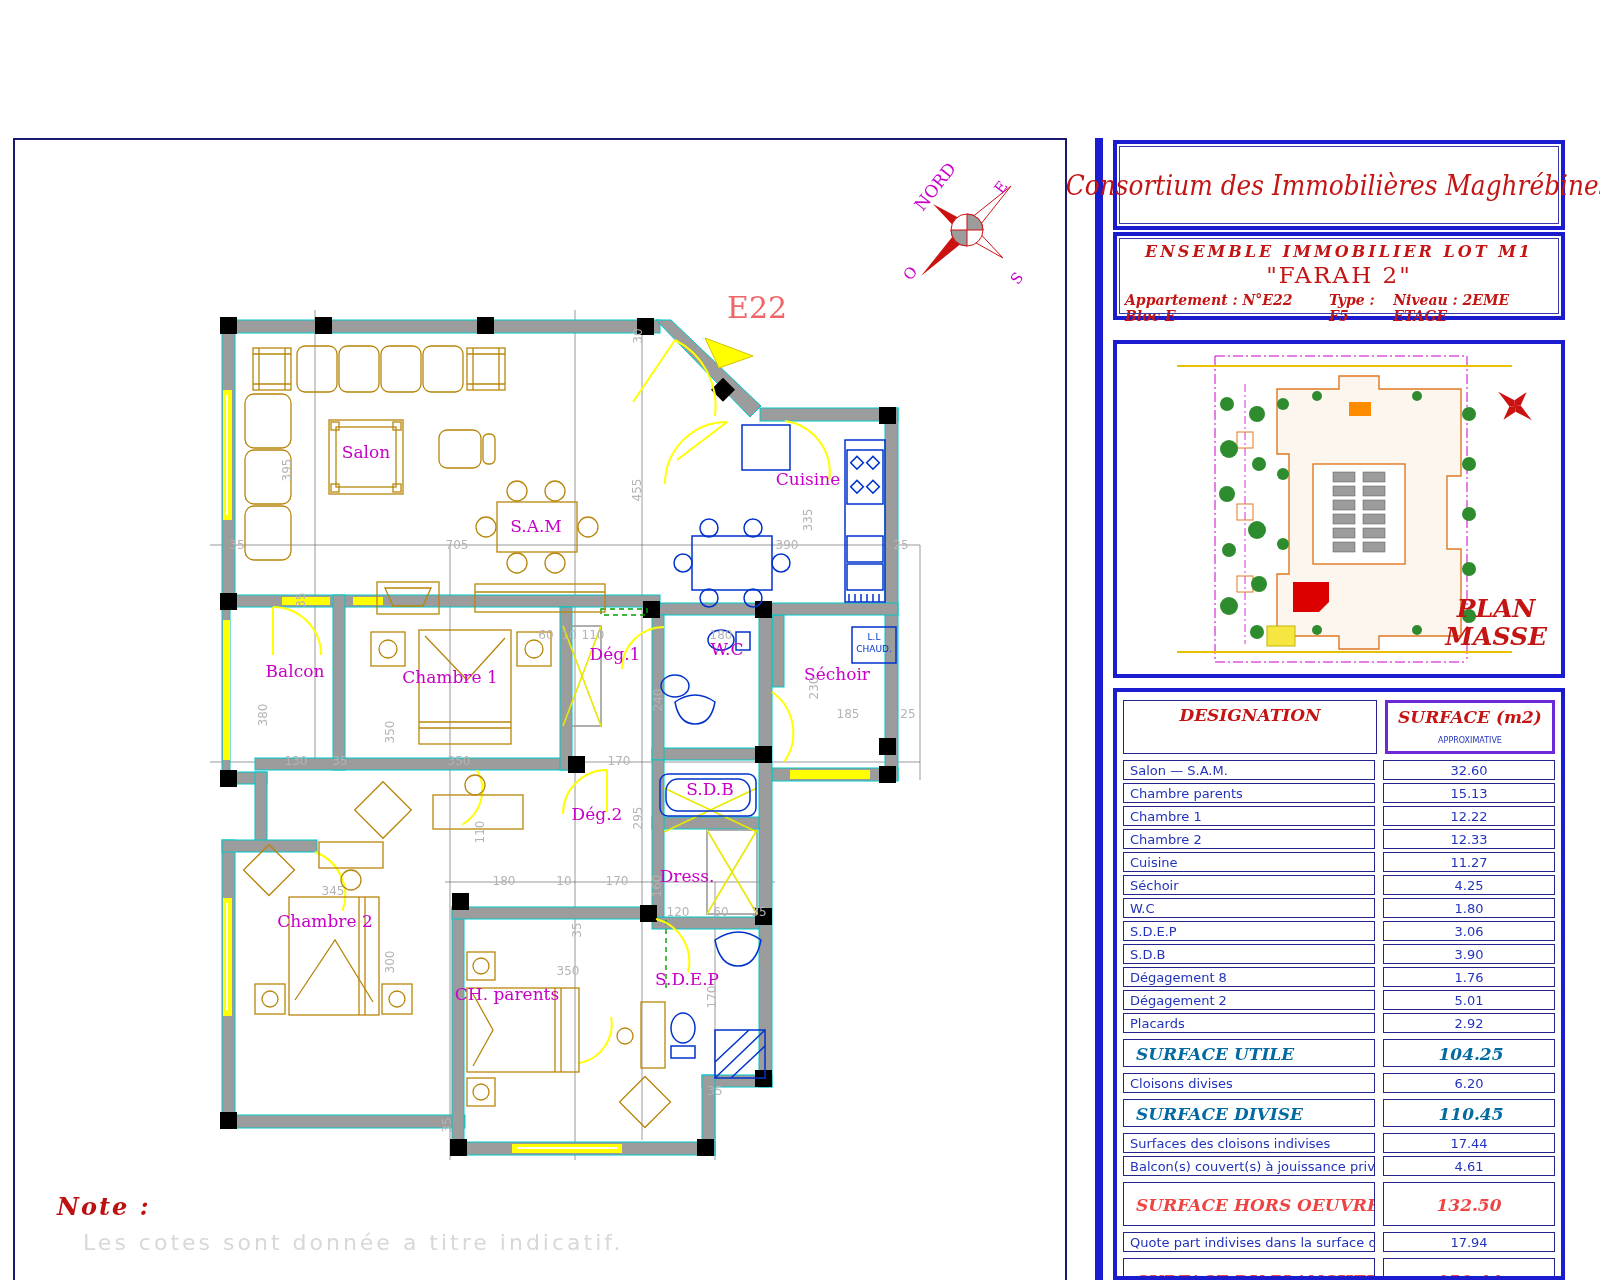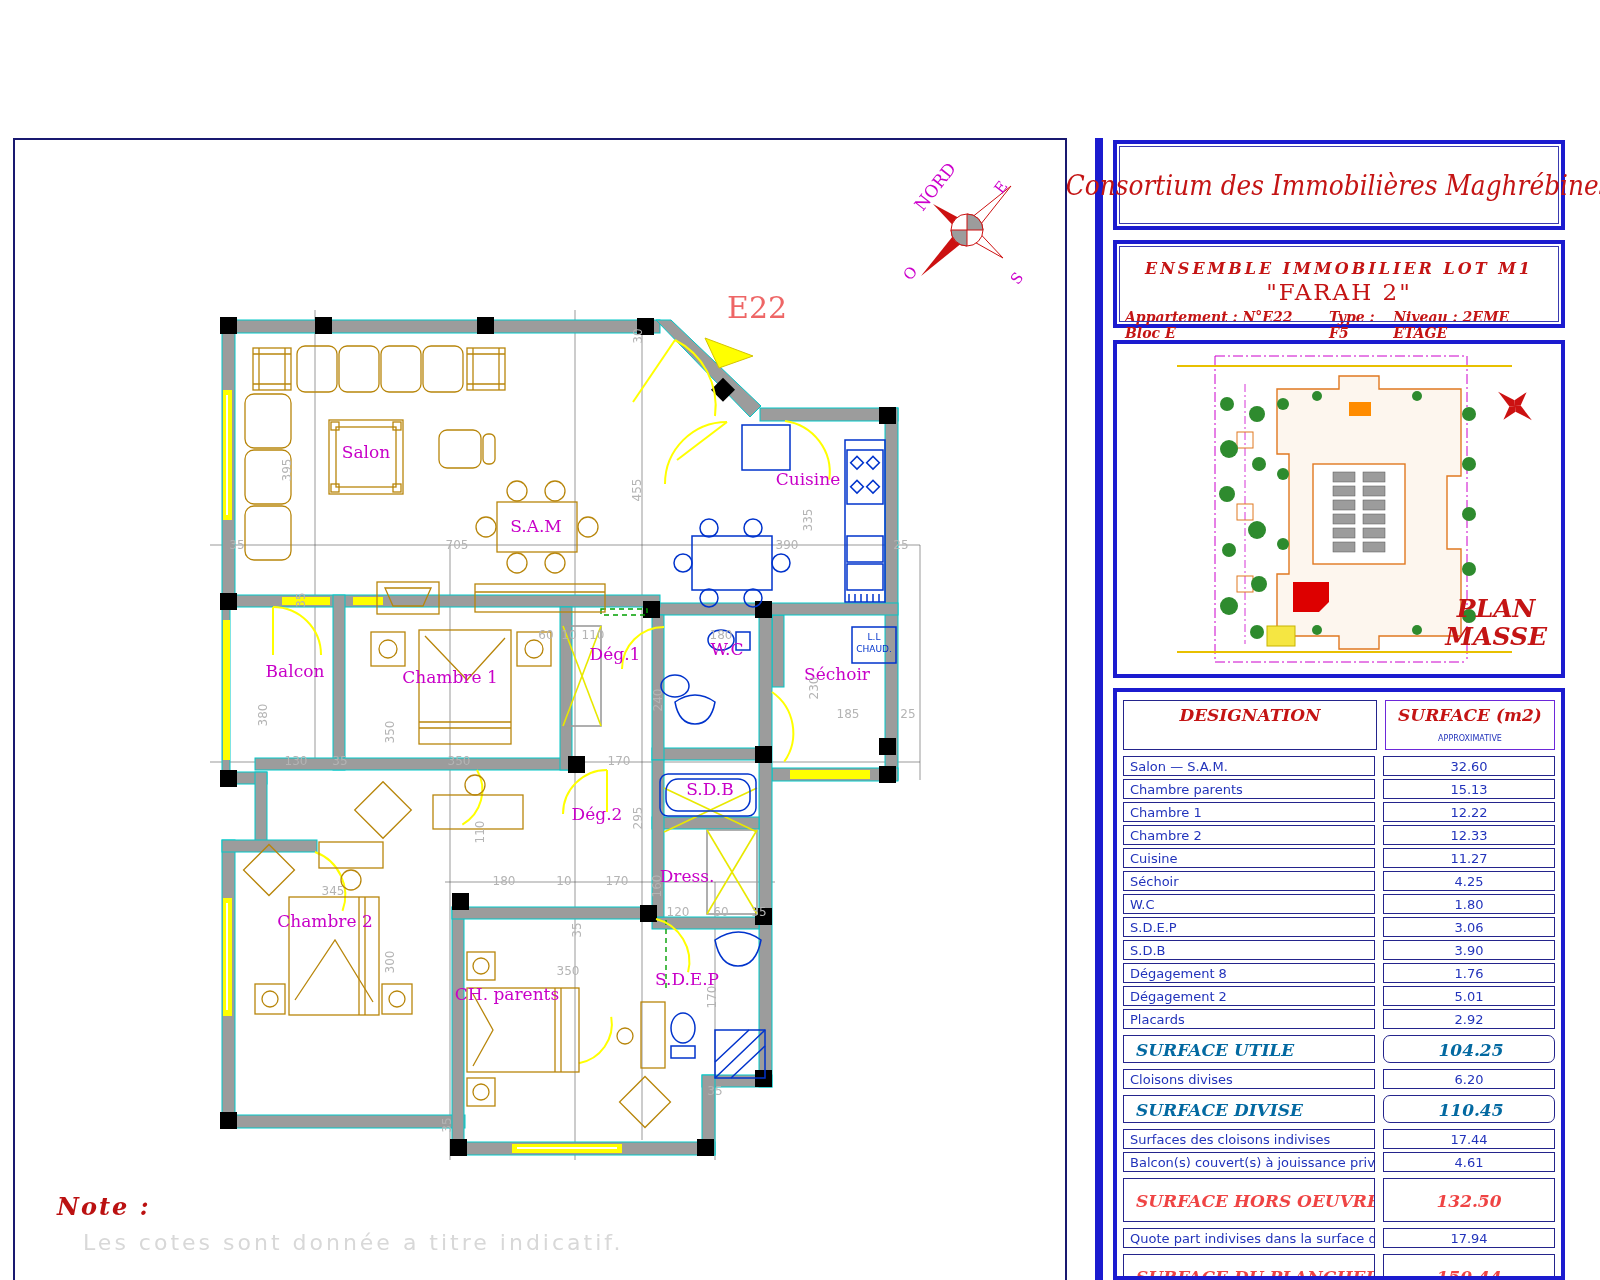--- a/index.html
+++ b/index.html
@@ -14,47 +14,47 @@
     font-style:italic;font-weight:bold;font-size:24px;letter-spacing:2px;}
   .note-text{position:absolute;left:68px;top:1090px;color:#d8d8d8;font-size:22px;letter-spacing:3px;}
 
   
   #panel-bar{position:absolute;left:1095px;top:138px;width:8px;height:1142px;background:#1b1bcf;}
   .pbox{position:absolute;left:1113px;width:452px;border:4px solid #1b1bcf;background:#fff;box-sizing:border-box;}
   .pbox-inner{position:absolute;inset:2px;border:1px solid #3a3ab0;pointer-events:none;}
   #box-company{top:140px;height:90px;display:flex;align-items:center;justify-content:center;}
   .company-name{color:#c41414;font-family:"DejaVu Serif",serif;font-style:italic;font-size:27px;
     white-space:nowrap;transform:scaleX(.92);}
-  #box-project{top:240px;height:88px;padding:15px 8px;box-sizing:border-box;}
+  #box-project{top:232px;height:88px;padding:6px 8px;box-sizing:border-box;}
   .proj-l1{text-align:center;color:#c41414;font-family:"DejaVu Serif",serif;font-style:italic;
     font-weight:bold;font-size:16px;letter-spacing:3px;}
   .proj-l2{text-align:center;color:#c41414;font-family:"DejaVu Serif",serif;font-size:23px;
     letter-spacing:2px;margin-top:1px;}
   .proj-l3{display:flex;justify-content:center;color:#c41414;font-family:"DejaVu Serif",serif;
     font-style:italic;font-weight:bold;font-size:14px;margin-top:4px;}
   #box-masse{top:340px;height:338px;}
   .masse-title{position:absolute;right:14px;bottom:24px;color:#c41414;font-family:"DejaVu Serif",serif;
     font-style:italic;font-size:25px;font-weight:bold;text-align:center;line-height:1.1;}
   #box-table{top:688px;height:592px;padding:8px 6px;box-sizing:border-box;overflow:hidden;}
   .thead{display:flex;gap:8px;margin-bottom:6px;}
   .thead .hl{width:252px;border:1px solid #24248c;text-align:center;color:#c41414;
     font-family:"DejaVu Serif",serif;font-style:italic;font-weight:bold;font-size:17px;padding:4px 0;}
-  .thead .hr{flex:1;border:1px solid #6d28d9;text-align:center;color:#c41414;
+  .thead .hr{flex:1;border:3px solid #6d28d9;text-align:center;color:#c41414;
     font-family:"DejaVu Serif",serif;font-style:italic;font-weight:bold;font-size:17px;padding:4px 0;}
   .thead .approx{color:#2233bb;font-family:"DejaVu Sans",sans-serif;font-style:normal;
     font-weight:normal;font-size:8px;letter-spacing:0;}
   .trow{display:flex;gap:8px;margin-bottom:3px;}
   .trow .cl{width:252px;border:1px solid #24248c;color:#2233bb;font-size:13px;
     padding:2px 4px 1px 6px;box-sizing:border-box;white-space:nowrap;overflow:hidden;}
   .trow .cr{flex:1;border:1px solid #24248c;color:#2233bb;font-size:13px;text-align:center;
     padding:2px 0 1px;box-sizing:border-box;}
   .trow.t-s{margin:6px 0;}
   .trow.t-s .cl,.trow.t-s .cr{color:#0369a1;font-family:"DejaVu Serif",serif;font-style:italic;
     font-weight:bold;font-size:17px;display:flex;align-items:center;padding-left:12px;height:28px;}
-  .trow.t-s .cr{justify-content:center;padding-left:4px;border-radius:7px;}
+  .trow.t-s .cr{justify-content:center;padding-left:4px;}
   .trow.t-st{margin:6px 0;}
   .trow.t-st .cl,.trow.t-st .cr{color:#ef4444;font-family:"DejaVu Serif",serif;font-style:italic;
     font-weight:bold;font-size:17px;display:flex;align-items:center;padding-left:12px;height:44px;}
   .trow.t-st .cr{justify-content:center;padding-left:0;}
 </style>
 </head>
 <body>
 
 <div id="stage">
 

